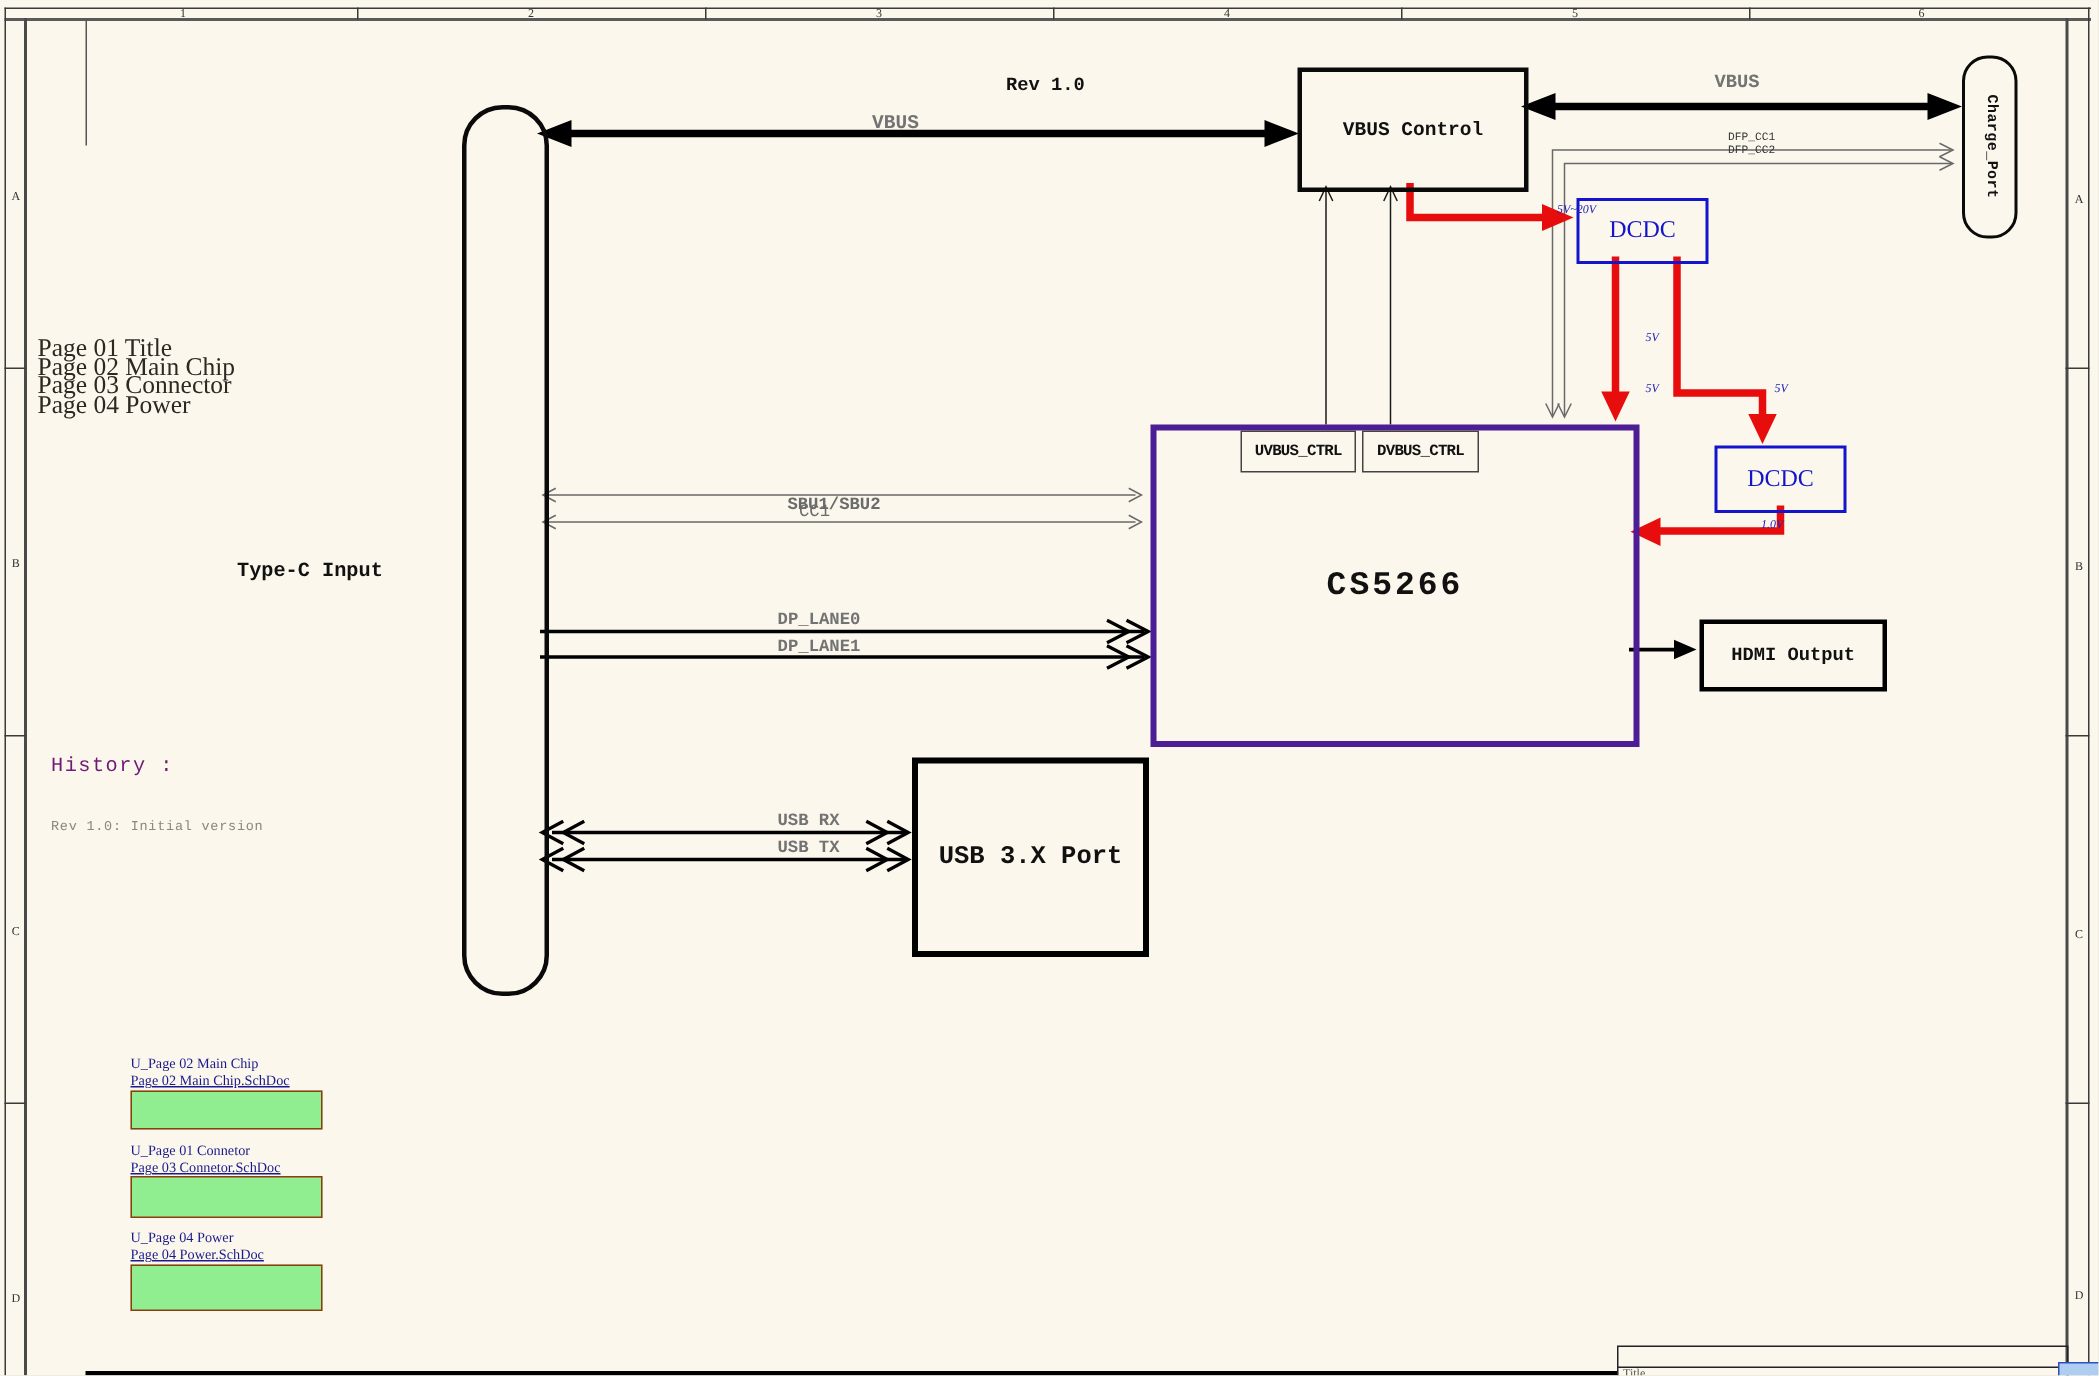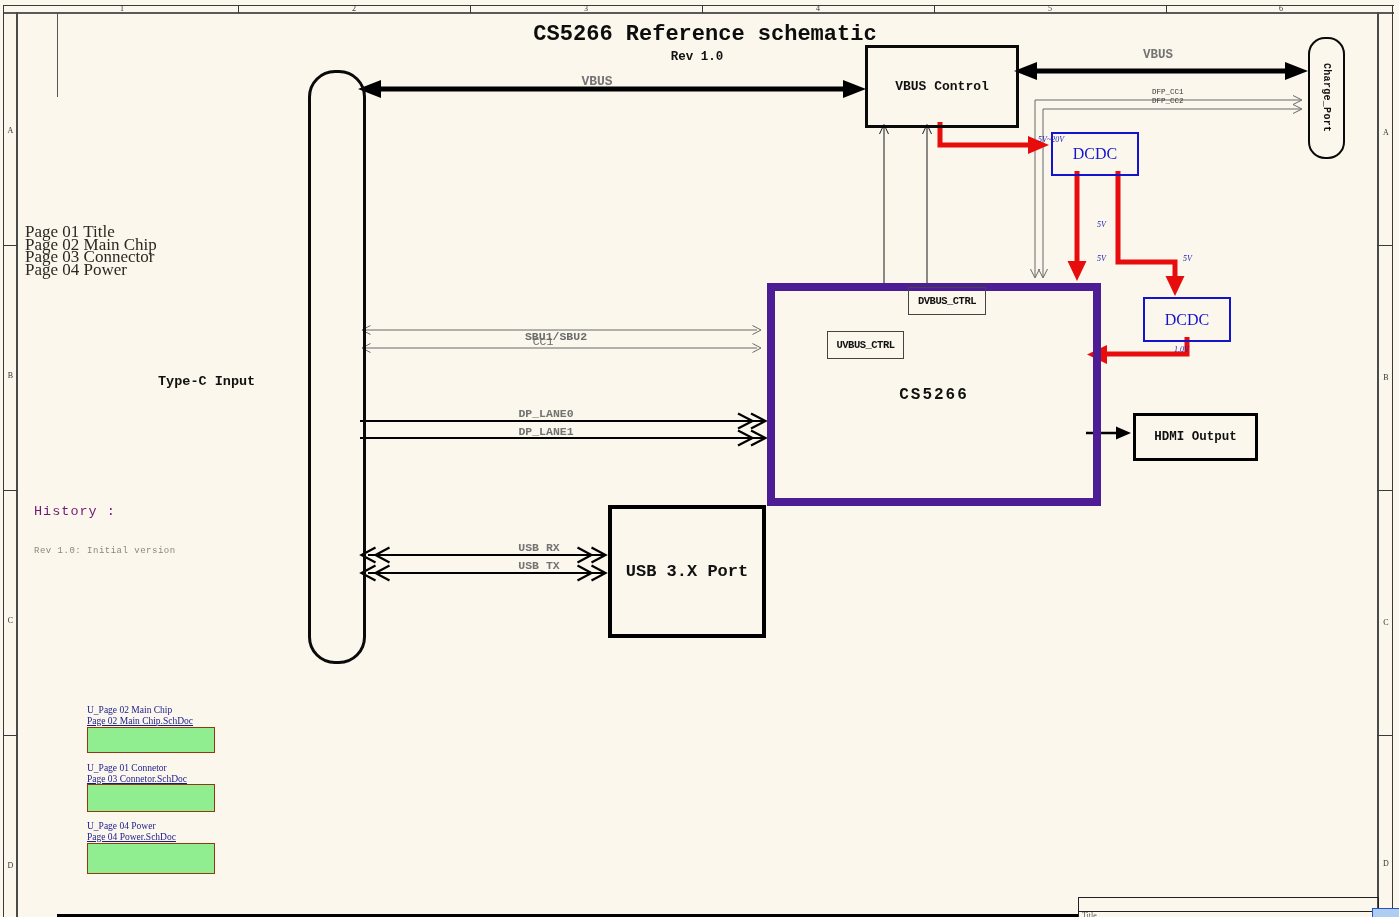--- a/index.html
+++ b/index.html
@@ -153,35 +153,34 @@
       <path d="M591.5,565.5 L605.5,573 L591.5,580.5"></path>
       <path d="M577.5,565.5 L591.5,573 L577.5,580.5"></path>
     </g>
 
     <g>
       <line x1="1086" y1="433" x2="1119" y2="433" stroke="#000" stroke-width="2.5"></line>
       <polygon points="1131,433 1116,426.5 1116,439.5" fill="#000"></polygon>
     </g>
   </svg>
 
-  <div class="lbl ctr" style="left:705px;top:22px;font-weight:bold;font-size:22px;color:#0d0d0d;">CS5266 Reference schematic</div>
   <div class="lbl ctr" style="left:697px;top:50px;font-weight:bold;font-size:12.5px;">Rev 1.0</div>
 
   <div class="box" style="left:308px;top:70px;width:52px;height:588px;border:3px solid #0a0a0a;border-radius:27px;"></div>
   <div class="lbl" style="left:158px;top:374px;font-weight:bold;font-size:13.5px;">Type-C Input</div>
 
   <div class="box" style="left:865px;top:45px;width:148px;height:77px;border:3px solid #0a0a0a;font-size:13px;">VBUS Control</div>
 
   <div class="box" style="left:1308px;top:37px;width:33px;height:118px;border:2.5px solid #0a0a0a;border-radius:17px;
               background:#FBF7EC;font-size:10px;writing-mode:vertical-rl;letter-spacing:0.3px;">Charge_Port</div>
 
-  <div class="box" style="left:767px;top:283px;width:318px;height:207px;border:8px solid #4c1d95;
-              font-size:16px;letter-spacing:2px;">CS5266</div>
+  <div class="box" style="left:767px;top:283px;width:318px;height:207px;border:4px solid #4c1d95;
+              font-size:22px;letter-spacing:2px;">CS5266</div>
   <div class="box" style="left:827px;top:287px;width:75px;height:26px;border:1.5px solid #444;
-              font-size:10.5px;letter-spacing:-0.5px;margin-top:44px;">UVBUS_CTRL</div>
+              font-size:10.5px;letter-spacing:-0.5px;">UVBUS_CTRL</div>
   <div class="box" style="left:908px;top:287px;width:76px;height:26px;border:1.5px solid #444;
               font-size:10.5px;letter-spacing:-0.5px;text-align:center;">DVBUS_CTRL</div>
 
   <div class="box" style="left:608px;top:505px;width:150px;height:125px;border:4px solid #000;font-size:17px;">USB 3.X Port</div>
 
   <div class="box" style="left:1133px;top:413px;width:119px;height:42px;border:3px solid #000;font-size:12.5px;">HDMI Output</div>
 
   <div class="box serif" style="left:1051px;top:132px;width:84px;height:40px;border:2.5px solid #1414CC;
               color:#1414CC;font-weight:normal;font-size:16px;">DCDC</div>
   <div class="box serif" style="left:1143px;top:297px;width:84px;height:41px;border:2.5px solid #1414CC;

